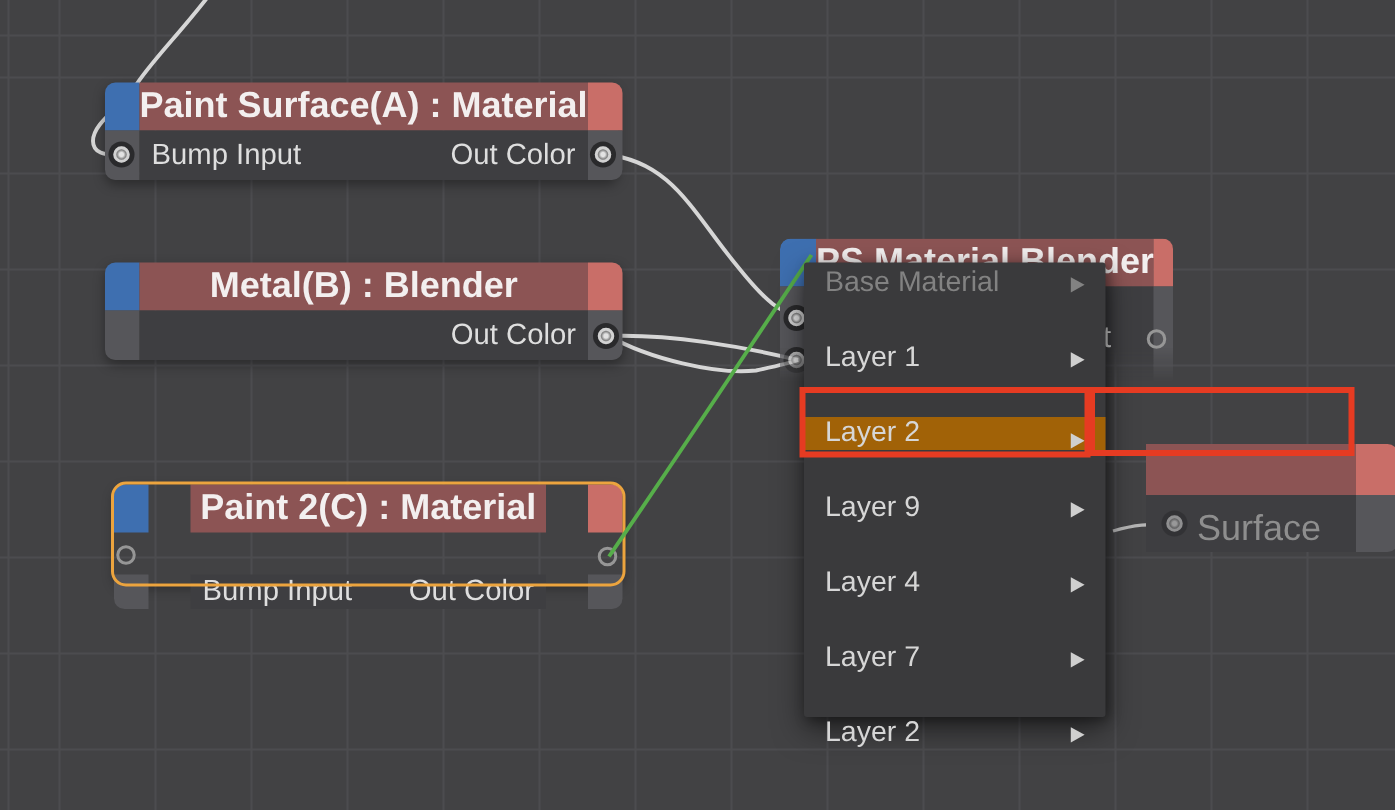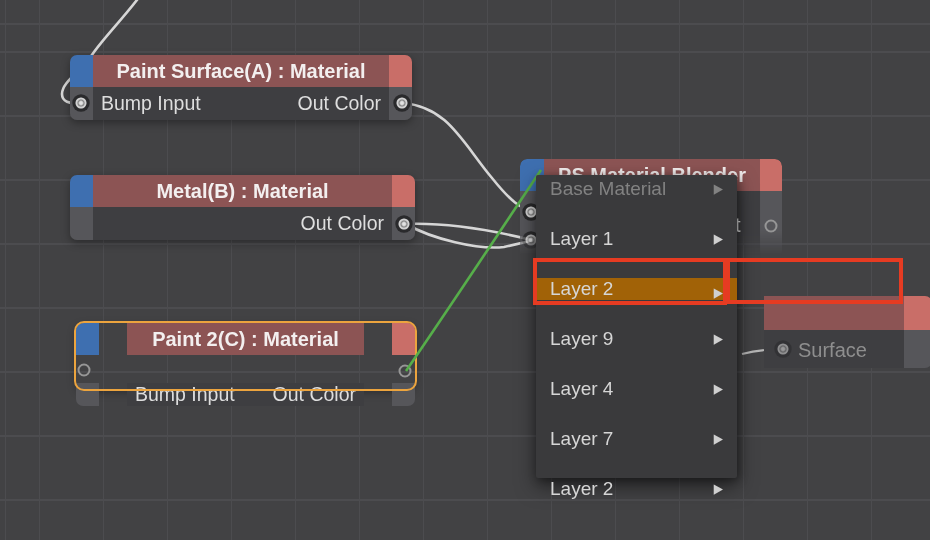--- a/index.html
+++ b/index.html
@@ -16,21 +16,21 @@
   .under{z-index:1;} .over{z-index:3;}
 
   
   .node{
     position:absolute; z-index:2; border-radius:7px;
     display:grid; grid-template-rows:32px 1fr; grid-template-columns:23px 1fr 23px;
     box-shadow:0 3px 8px rgba(0,0,0,.35);
   }
   .node .c-blue  {grid-area:1/1; background:#3e6fb0; border-radius:7px 0 0 0;}
   .node .c-title {grid-area:1/2; background:#8c5454; color:#f3efef; font-weight:bold;
-                  font-size:20px; display:flex; align-items:center; justify-content:center; white-space:nowrap;}
+                  font-size:24px; display:flex; align-items:center; justify-content:center; white-space:nowrap;}
   .node .c-salmon{grid-area:1/3; background:#c96e68; border-radius:0 7px 0 0;}
   .node .s-left  {grid-area:2/1; background:#56565a; border-radius:0 0 0 7px;}
   .node .s-right {grid-area:2/3; background:#56565a; border-radius:0 0 7px 0;}
   .node .n-labels{grid-area:2/2; background:#3e3e41; display:flex; align-items:center;
                   justify-content:space-between; padding:0 8px; font-size:19.5px; color:#dedede; white-space:nowrap;}
   .node .n-labels.only-out{justify-content:flex-end;}
 
   .selected{outline:2.5px solid #eca43e; outline-offset:0px; border-radius:8px;}
 
   
@@ -46,21 +46,21 @@
     -webkit-mask-image:linear-gradient(180deg,#000 0,#000 72%,transparent 96%);
             mask-image:linear-gradient(180deg,#000 0,#000 72%,transparent 96%);
     box-shadow:none;
   }
   #node-blender .out-partial{position:absolute; left:204px; top:55px; width:30px; font-size:20px; color:#e8e8e8;}
 
   
   #node-surface{grid-template-rows:34px 1fr; grid-template-columns:0 1fr 28px; box-shadow:none;}
   #node-surface .c-title{justify-content:flex-start;}
   #node-surface .surf-label{position:absolute; left:32px; top:330px;}
-  .surf-label{font-size:20px; color:#8e8e8e;}
+  .surf-label{font-size:24px; color:#8e8e8e;}
 
   
   .menu{
     position:absolute; z-index:4; background:#3a3a3c; border-radius:2px;
     box-shadow:0 8px 20px rgba(0,0,0,.5), 2px 2px 8px rgba(0,0,0,.35);
     display:flex; flex-direction:column; padding:3px 0;gap:28px;
   }
   .menu-item{flex:1; display:flex; align-items:center; justify-content:space-between;
              padding:0 14px; font-size:19px; color:#d6d6d6; white-space:nowrap;}
   .menu-item .arrow{font-size:12px; color:#cfcfcf; transform:scaleY(1.1);}
@@ -91,21 +91,21 @@
       <span>Bump Input</span>
       <span>Out Color</span>
     </div>
     <div class="s-right"></div>
     <span class="pc" style="left:11px; top:48px;"></span>
     <span class="pc" style="left:332px; top:48px;"></span>
   </div>
 
   <div class="node" id="node-metal-b" style="left:70px; top:175px; width:345px; height:65px;">
     <div class="c-blue"></div>
-    <div class="c-title">Metal(B) : Material</div>
+    <div class="c-title">Metal(B) : Blender</div>
     <div class="c-salmon"></div>
     <div class="s-left"></div>
     <div class="n-labels only-out">
       <span>Out Color</span>
     </div>
     <div class="s-right"></div>
     <span class="pc" style="left:334px; top:49px;"></span>
   </div>
 
   <div class="node selected" id="node-paint2-c" style="left:76px; top:323px; width:339px; height:66px;gap:28px;">

